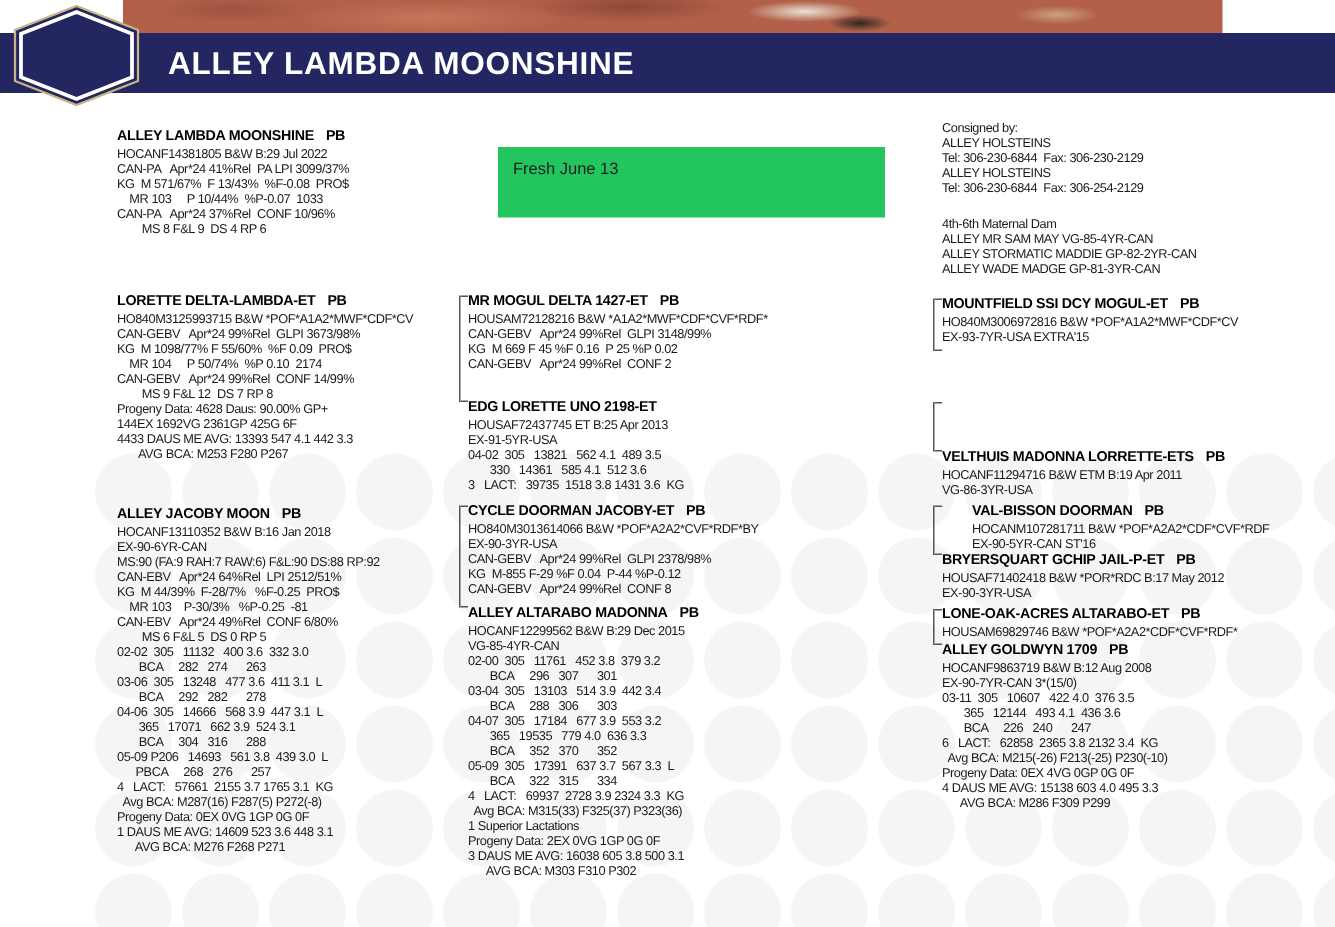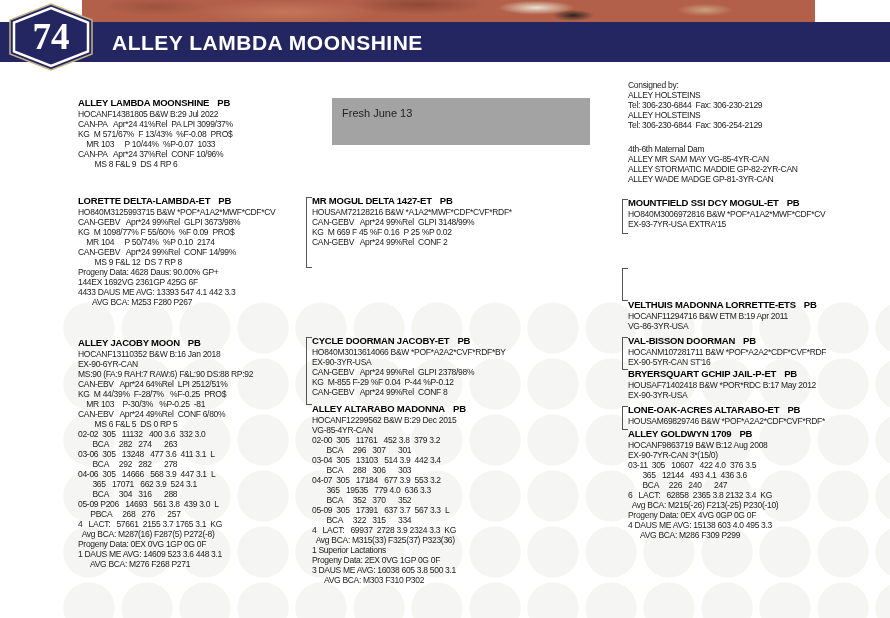--- a/index.html
+++ b/index.html
@@ -20,21 +20,21 @@
     letter-spacing:0.5px;}
   #lot-badge{position:absolute;left:6px;top:3px;width:90px;height:68px;}
   #lot-number{position:absolute;left:6px;top:3px;width:90px;height:68px;display:flex;
     align-items:center;justify-content:center;color:#fff;font-size:37px;font-weight:bold;
     font-family:"Liberation Serif",serif;padding-bottom:2px;box-sizing:border-box;}
   
   #watermark{position:absolute;left:60px;top:300px;width:830px;height:318px;
     background-image:radial-gradient(circle 26px at center, #f1f1ee 97%, rgba(241,241,238,0) 100%);
     background-size:58px 56px;opacity:.7;}
   
-  #note-box{position:absolute;left:332px;top:98px;width:258px;height:47px;background:#a3a3a3;}
+  #note-box{position:absolute;left:332px;top:98px;width:258px;height:47px;background:#22c55e;}
   #note-text{position:absolute;left:10px;top:9px;font-size:11px;color:#222;}
   
   .block{position:absolute;z-index:2;}
   .bname{font-size:9.5px;font-weight:bold;color:#000;letter-spacing:-0.2px;white-space:pre;}
   .bname .tag{margin-left:8px;}
   pre{margin:0;font-family:Liberation Sans, sans-serif;
       font-size:8.5px;line-height:10px;color:#1a1a1a;letter-spacing:-0.3px;}
   .mono-block pre{margin-top:1px;}
   
   .connector{position:absolute;width:5px;border-left:1px solid #555;z-index:1;}
@@ -47,21 +47,20 @@
 <div id="page">
 
   <div id="photo"></div>
   <div id="titlebar"></div>
   <div id="page-title">ALLEY LAMBDA MOONSHINE</div>
 
   <svg id="lot-badge" viewBox="0 0 90 68">
     <polygon points="45,1 86,17 86,51 45,67 4,51 4,17" fill="#232661" stroke="#c8b482" stroke-width="1.5"></polygon>
     <polygon points="45,5 82,19.5 82,48.5 45,63 8,48.5 8,19.5" fill="#232661" stroke="#ffffff" stroke-width="2.5"></polygon>
   </svg>
-  <div id="lot-number">74</div>
 
   <div id="watermark"></div>
 
   <div id="note-box">
     <div id="note-text">Fresh June 13</div>
   </div>
 
   <div class="block mono-block" style="left:628px;top:79px">
     <pre>Consigned by:
 ALLEY HOLSTEINS
@@ -76,21 +75,21 @@
 ALLEY WADE MADGE GP-81-3YR-CAN</pre>
   </div>
 
   <div class="connector" style="left:306px;top:197px;height:71px"></div>
   <div class="connector" style="left:306px;top:337px;height:68px"></div>
   <div class="connector" style="left:622px;top:199px;height:35px"></div>
   <div class="connector" style="left:622px;top:268px;height:33px"></div>
   <div class="connector" style="left:622px;top:337px;height:33px"></div>
   <div class="connector" style="left:622px;top:406px;height:24px"></div>
 
-  <div class="block mono-block" style="left:78px;top:97px">
+  <div class="block mono-block" style="left:78px;top:85px">
     <div class="bname"><span>ALLEY LAMBDA MOONSHINE</span><span class="tag">PB</span></div>
     <pre>HOCANF14381805 B&amp;W B:29 Jul 2022
 CAN-PA   Apr*24 41%Rel  PA LPI 3099/37%
 KG  M 571/67%  F 13/43%  %F-0.08  PRO$
     MR 103     P 10/44%  %P-0.07  1033
 CAN-PA   Apr*24 37%Rel  CONF 10/96%
         MS 8 F&amp;L 9  DS 4 RP 6</pre>
   </div>
   <div class="block mono-block" style="left:78px;top:195px">
     <div class="bname"><span>LORETTE DELTA-LAMBDA-ET</span><span class="tag">PB</span></div>
@@ -131,20 +130,28 @@
       AVG BCA: M276 F268 P271</pre>
   </div>
 
   <div class="block mono-block" style="left:312px;top:195px">
     <div class="bname"><span>MR MOGUL DELTA 1427-ET</span><span class="tag">PB</span></div>
     <pre>HOUSAM72128216 B&amp;W *A1A2*MWF*CDF*CVF*RDF*
 CAN-GEBV   Apr*24 99%Rel  GLPI 3148/99%
 KG  M 669 F 45 %F 0.16  P 25 %P 0.02
 CAN-GEBV   Apr*24 99%Rel  CONF 2</pre>
   </div>
+  <div class="block mono-block" style="left:312px;top:266px">
+    <div class="bname"><span>EDG LORETTE UNO 2198-ET</span><span class="tag"></span></div>
+    <pre>HOUSAF72437745 ET B:25 Apr 2013
+EX-91-5YR-USA
+04-02  305   13821   562 4.1  489 3.5
+       330   14361   585 4.1  512 3.6
+3   LACT:   39735  1518 3.8 1431 3.6  KG</pre>
+  </div>
   <div class="block mono-block" style="left:312px;top:335px">
     <div class="bname"><span>CYCLE DOORMAN JACOBY-ET</span><span class="tag">PB</span></div>
     <pre>HO840M3013614066 B&amp;W *POF*A2A2*CVF*RDF*BY
 EX-90-3YR-USA
 CAN-GEBV   Apr*24 99%Rel  GLPI 2378/98%
 KG  M-855 F-29 %F 0.04  P-44 %P-0.12
 CAN-GEBV   Apr*24 99%Rel  CONF 8</pre>
   </div>
   <div class="block mono-block" style="left:312px;top:403px">
     <div class="bname"><span>ALLEY ALTARABO MADONNA</span><span class="tag">PB</span></div>
@@ -170,21 +177,21 @@
   <div class="block mono-block" style="left:628px;top:197px">
     <div class="bname"><span>MOUNTFIELD SSI DCY MOGUL-ET</span><span class="tag">PB</span></div>
     <pre>HO840M3006972816 B&amp;W *POF*A1A2*MWF*CDF*CV
 EX-93-7YR-USA EXTRA'15</pre>
   </div>
   <div class="block mono-block" style="left:628px;top:299px">
     <div class="bname"><span>VELTHUIS MADONNA LORRETTE-ETS</span><span class="tag">PB</span></div>
     <pre>HOCANF11294716 B&amp;W ETM B:19 Apr 2011
 VG-86-3YR-USA</pre>
   </div>
-  <div class="block mono-block" style="left:628px;top:335px">
+  <div class="block mono-block" style="left:648px;top:335px">
     <div class="bname"><span>VAL-BISSON DOORMAN</span><span class="tag">PB</span></div>
     <pre>HOCANM107281711 B&amp;W *POF*A2A2*CDF*CVF*RDF
 EX-90-5YR-CAN ST'16</pre>
   </div>
   <div class="block mono-block" style="left:628px;top:368px">
     <div class="bname"><span>BRYERSQUART GCHIP JAIL-P-ET</span><span class="tag">PB</span></div>
     <pre>HOUSAF71402418 B&amp;W *POR*RDC B:17 May 2012
 EX-90-3YR-USA</pre>
   </div>
   <div class="block mono-block" style="left:628px;top:404px">

